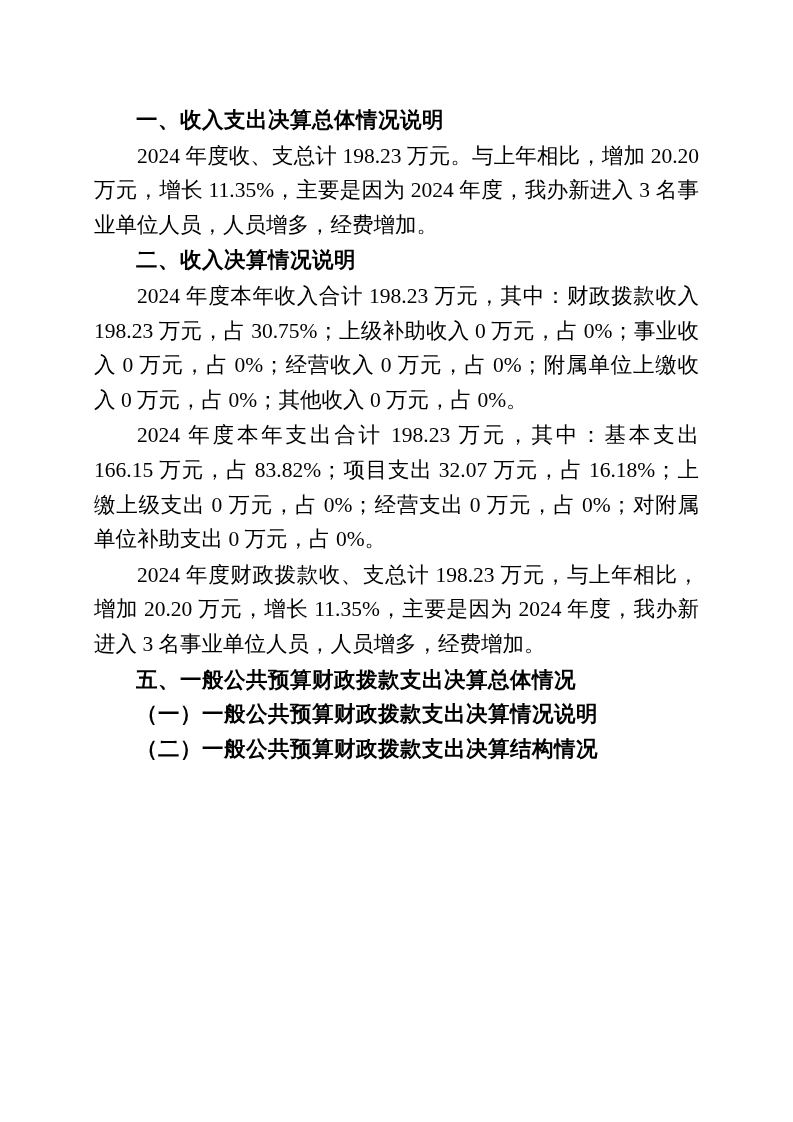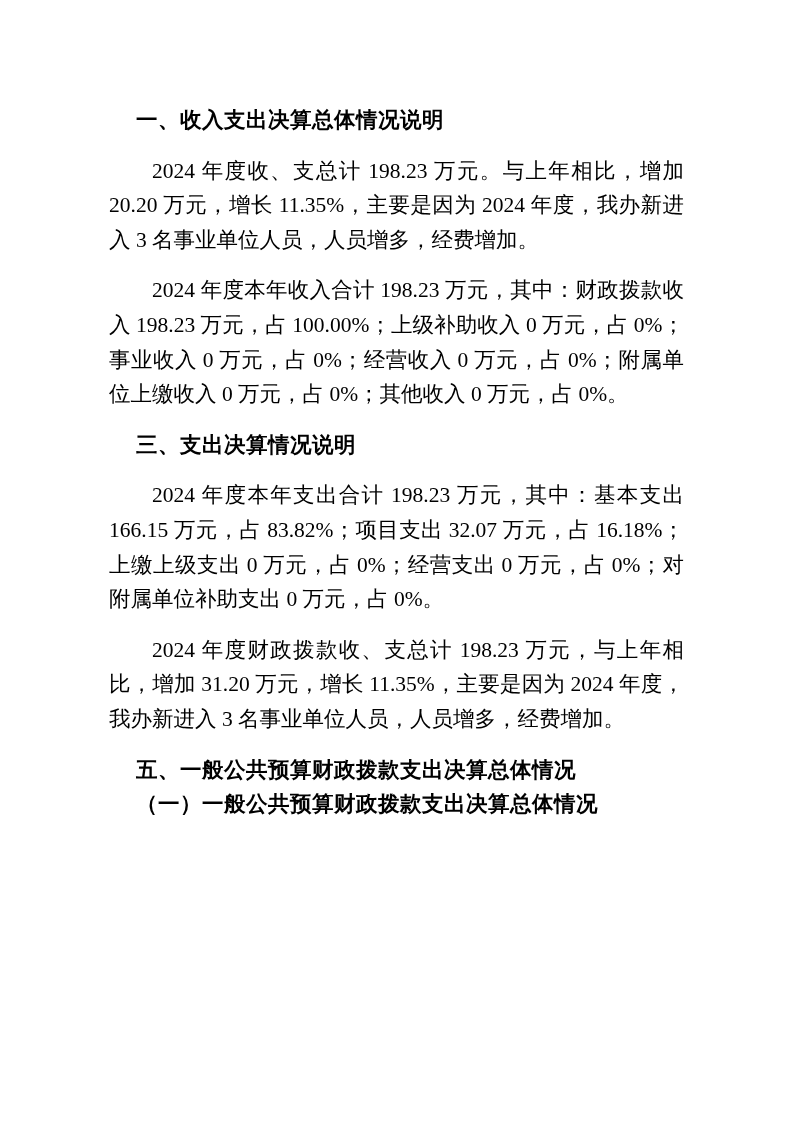--- a/index.html
+++ b/index.html
@@ -24,44 +24,45 @@
       font-family: "Liberation Sans", "DejaVu Sans", sans-serif;
       font-weight: 700;
       font-size: 21.5px;
       line-height: 34.6px;
       color: #000000;
       text-indent: 2em;
       letter-spacing: 0.5px;
       white-space: normal;
     }
     .doc-para {
-      margin: 16px;
+      margin: 1px;
       padding: 0;
       font-family: "Liberation Serif", "DejaVu Serif", serif;
       font-weight: 400;
       font-size: 21.5px;
       line-height: 34.6px;
       color: #000000;
       text-indent: 2em;
       text-align: justify;
     }
   </style>
 </head>
 <body>
 
 <div class="page">
 
   <h2 class="doc-heading">一、收入支出决算总体情况说明</h2>
   <p class="doc-para">2024 年度收、支总计 198.23 万元。与上年相比，增加 20.20 万元，增长 11.35%，主要是因为 2024 年度，我办新进入 3 名事业单位人员，人员增多，经费增加。</p>
 
-  <p class="doc-para">2024 年度本年收入合计 198.23 万元，其中：财政拨款收入 198.23 万元，占 100.00%；上级补助收入 0 万元，占 0%；事业收入 0 万元，占 0%；经营收入 0 万元，占 0%；附属单位上缴收入 0 万元，占 0%；其他收入 0 万元，占 0%。</p>
+  <h2 class="doc-heading">二、收入决算情况说明</h2>
+  <p class="doc-para">2024 年度本年收入合计 198.23 万元，其中：财政拨款收入 198.23 万元，占 30.75%；上级补助收入 0 万元，占 0%；事业收入 0 万元，占 0%；经营收入 0 万元，占 0%；附属单位上缴收入 0 万元，占 0%；其他收入 0 万元，占 0%。</p>
 
-  <h2 class="doc-heading">三、支出决算情况说明</h2>
   <p class="doc-para">2024 年度本年支出合计 198.23 万元，其中：基本支出 166.15 万元，占 83.82%；项目支出 32.07 万元，占 16.18%；上缴上级支出 0 万元，占 0%；经营支出 0 万元，占 0%；对附属单位补助支出 0 万元，占 0%。</p>
 
-  <p class="doc-para">2024 年度财政拨款收、支总计 198.23 万元，与上年相比，增加 31.20 万元，增长 11.35%，主要是因为 2024 年度，我办新进入 3 名事业单位人员，人员增多，经费增加。</p>
+  <p class="doc-para">2024 年度财政拨款收、支总计 198.23 万元，与上年相比，增加 20.20 万元，增长 11.35%，主要是因为 2024 年度，我办新进入 3 名事业单位人员，人员增多，经费增加。</p>
 
   <h2 class="doc-heading">五、一般公共预算财政拨款支出决算总体情况</h2>
 
-  <h3 class="doc-heading">（一）一般公共预算财政拨款支出决算总体情况</h3>
+  <h3 class="doc-heading">（一）一般公共预算财政拨款支出决算情况说明</h3>
 
+  <h3 class="doc-heading">（二）一般公共预算财政拨款支出决算结构情况</h3>
 
 </div>
 
 </body></html>

